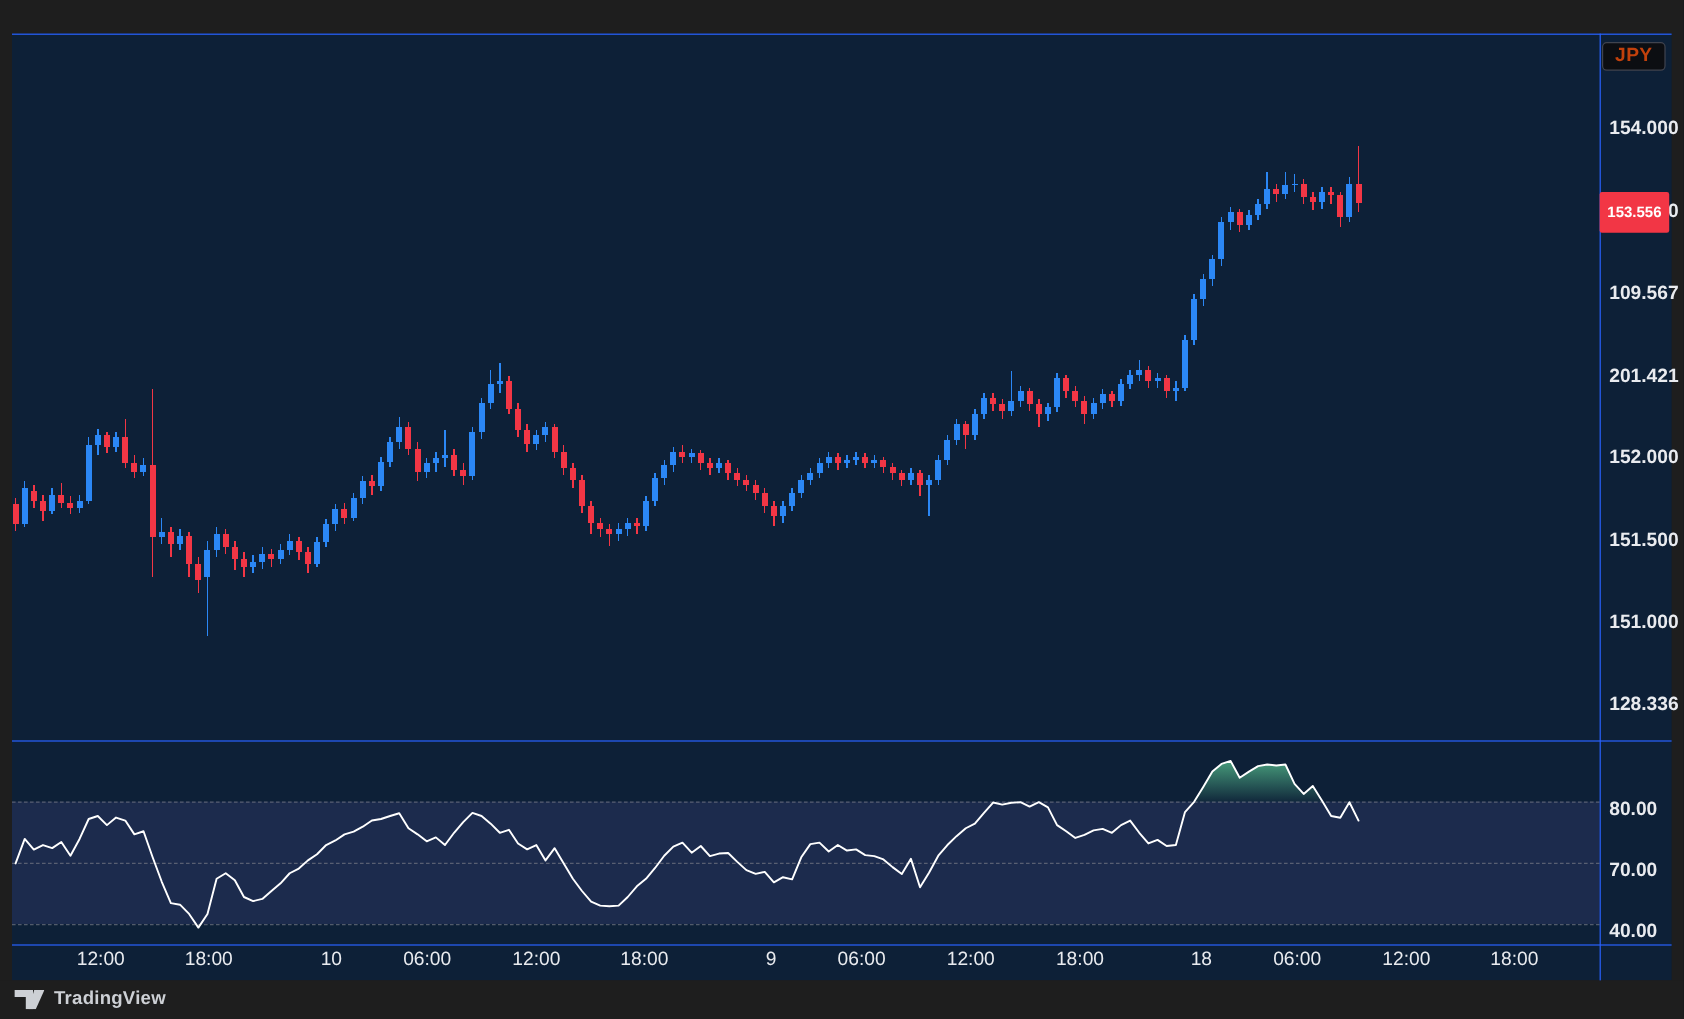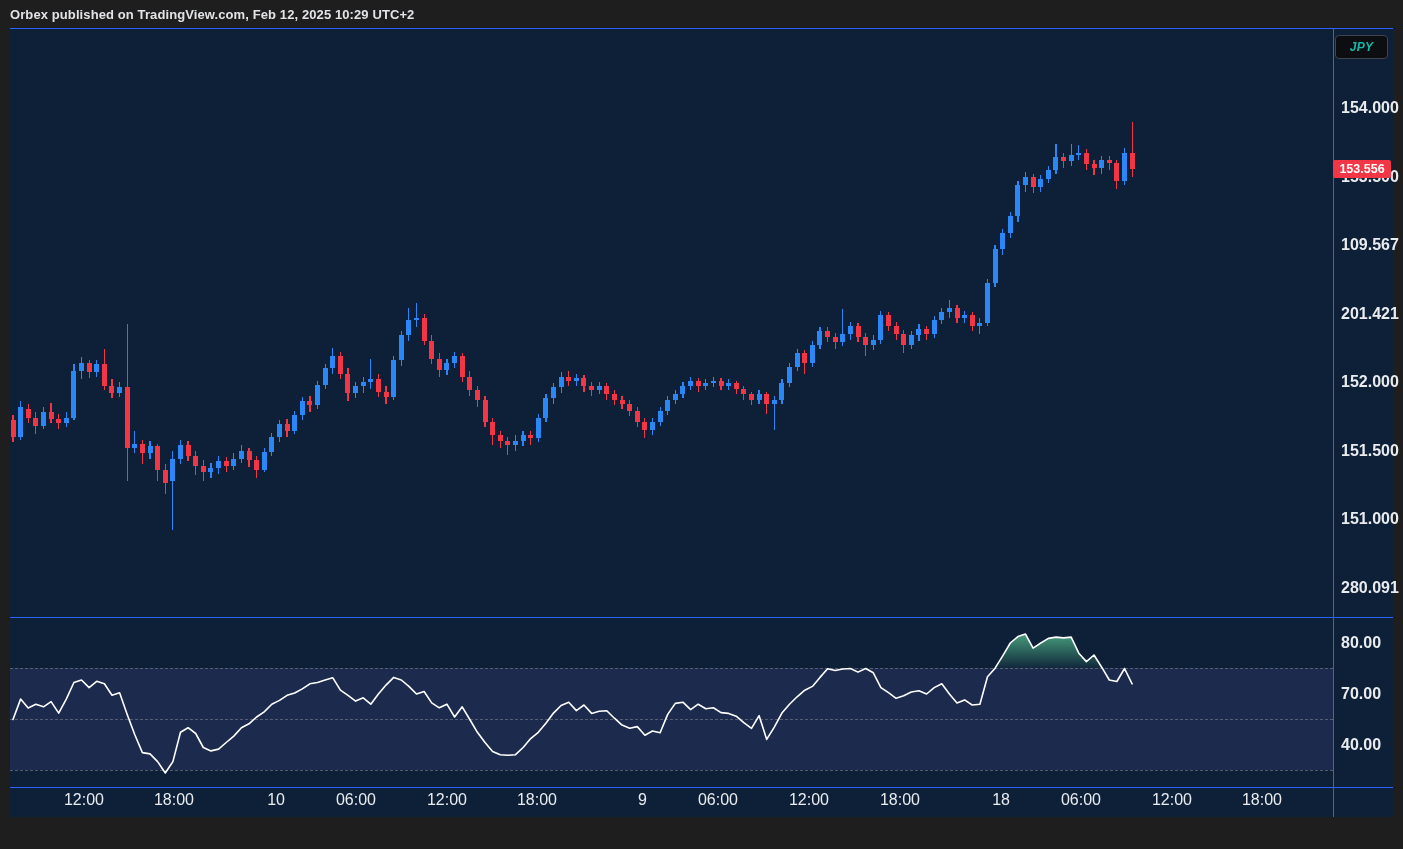--- a/index.html
+++ b/index.html
@@ -28,49 +28,46 @@
   .d70 { top:640px; } .d50 { top:691px; } .d30 { top:742px; }
   #chart-svg { position:absolute; left:0; top:0; width:1383px; height:789px; z-index:3; }
   .hline { position:absolute; left:0; width:1383px; height:1px; background:#2962ff; z-index:4; }
   .h-top { top:0; } .h-sep { top:589px; } .h-time { top:759px; }
   .vline { position:absolute; left:1323px; top:0; width:1px; height:789px; background:#2962ff; z-index:4; }
   .axis-label {
     position:absolute; color:#e9ebef; font-size:16px; font-weight:600;
     line-height:16px; white-space:nowrap; z-index:5;
   }
   .price-label { left:1331px; }
-  .rsi-label { left:1331px; }
+  .rsi-label { left:1331px;margin-top:32px; }
   .time-label { width:64px; text-align:right; font-weight:400; }
   .jpy-box {
     position:absolute; left:1325px; top:7px; width:53px; height:24px;
     background:#0c0e12; border:1px solid #40444f; border-radius:4px;
     display:flex; align-items:center; justify-content:center; z-index:6;
   }
-  .jpy-box span { color:#14b8a6; font-size:12px; font-weight:700; letter-spacing:.3px;font-style:italic; }
+  .jpy-box span { color:#c2410c; font-size:16px; font-weight:700; letter-spacing:.3px; }
   .price-badge {
-    position:absolute; left:1323px; top:132px; width:58px; height:18px;
+    position:absolute; left:1323px; top:132px; width:58px; height:34px;
     background:#f23645; border-radius:2px; display:flex; align-items:center;
     justify-content:center; z-index:7;
   }
   .price-badge span { color:#ffffff; font-size:12.5px; font-weight:700; }
   .footer {
     position:absolute; left:0; top:817px; width:1403px; height:32px;
     background:#1e1e1e; display:flex; align-items:center; padding-left:12px; gap:8px;
   }
   .footer .brand { color:#cdd0d5; font-size:15.5px; font-weight:600; letter-spacing:.2px; }
   .tv-logo { display:flex; align-items:center; }
 </style>
 </head>
 <body>
 
 <div class="screen">
 
-  <div class="topbar">
-    <span>Orbex published on TradingView.com, Feb 12, 2025 10:29 UTC+2</span>
-  </div>
 
   <div class="plot">
     <div class="rsi-band"></div>
     <div class="dashline d70"></div>
     <div class="dashline d50"></div>
     <div class="dashline d30"></div>
 
     <svg id="chart-svg" viewBox="10 28 1383 789" xmlns="http://www.w3.org/2000/svg">
       <defs>
         <linearGradient id="gfill" x1="0" y1="632" x2="0" y2="668" gradientUnits="userSpaceOnUse">
@@ -390,21 +387,21 @@
     <div class="vline"></div>
 
     <div id="price-labels">
         <div class="axis-label price-label" style="top: 72px;">154.000</div>
         <div class="axis-label price-label" style="top: 140.5px;">153.500</div>
         <div class="axis-label price-label" style="top: 209px;">109.567</div>
         <div class="axis-label price-label" style="top: 277.5px;">201.421</div>
         <div class="axis-label price-label" style="top: 346px;">152.000</div>
         <div class="axis-label price-label" style="top: 414.5px;">151.500</div>
         <div class="axis-label price-label" style="top: 483px;">151.000</div>
-        <div class="axis-label price-label" style="top: 551.5px;">280.091</div>
+        <div class="axis-label price-label" style="top: 551.5px;">128.336</div>
       </div>
     <div id="rsi-labels">
         <div class="axis-label rsi-label" style="top: 607px;">80.00</div>
         <div class="axis-label rsi-label" style="top: 658px;">70.00</div>
         <div class="axis-label rsi-label" style="top: 709px;">40.00</div>
       </div>
     <div id="time-labels">
         <div class="axis-label time-label" style="left: 30px; top: 764px;">12:00</div>
         <div class="axis-label time-label" style="left: 120px; top: 764px;">18:00</div>
         <div class="axis-label time-label" style="left: 211px; top: 764px;">10</div>
@@ -422,14 +419,23 @@
       </div>
 
     <div class="jpy-box">
       <span>JPY</span>
     </div>
     <div class="price-badge" id="price-badge" style="top: 132px;">
       <span>153.556</span>
     </div>
   </div>
 
+  <div class="footer">
+    <span class="tv-logo">
+      <svg width="25" height="16" viewBox="0 0 25 16">
+        <path d="M9.5 16V5.8H0V0h15.5v16z" fill="#cdd0d5"></path>
+        <path d="M16.5 0H25l-7.2 16h-6z" fill="#cdd0d5"></path>
+      </svg>
+    </span>
+    <span class="brand">TradingView</span>
+  </div>
 
 </div>
 
 </body></html>

